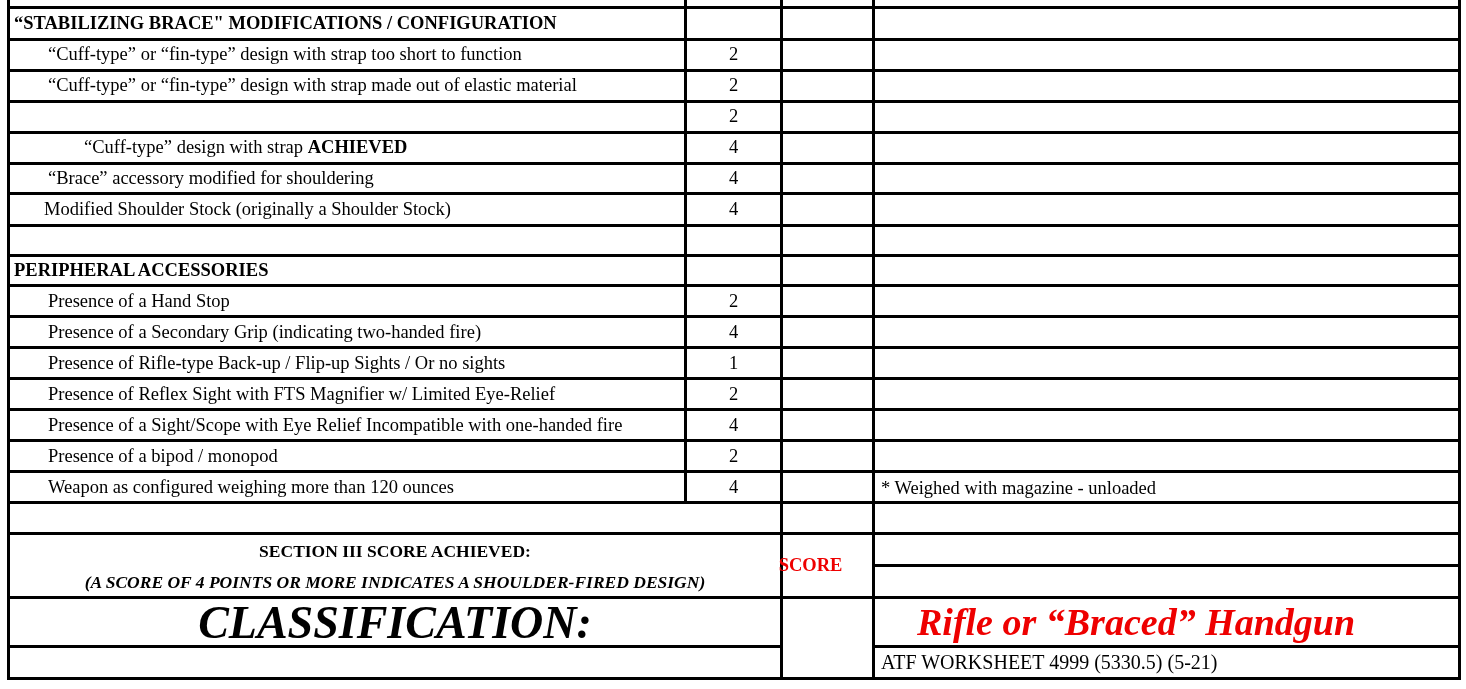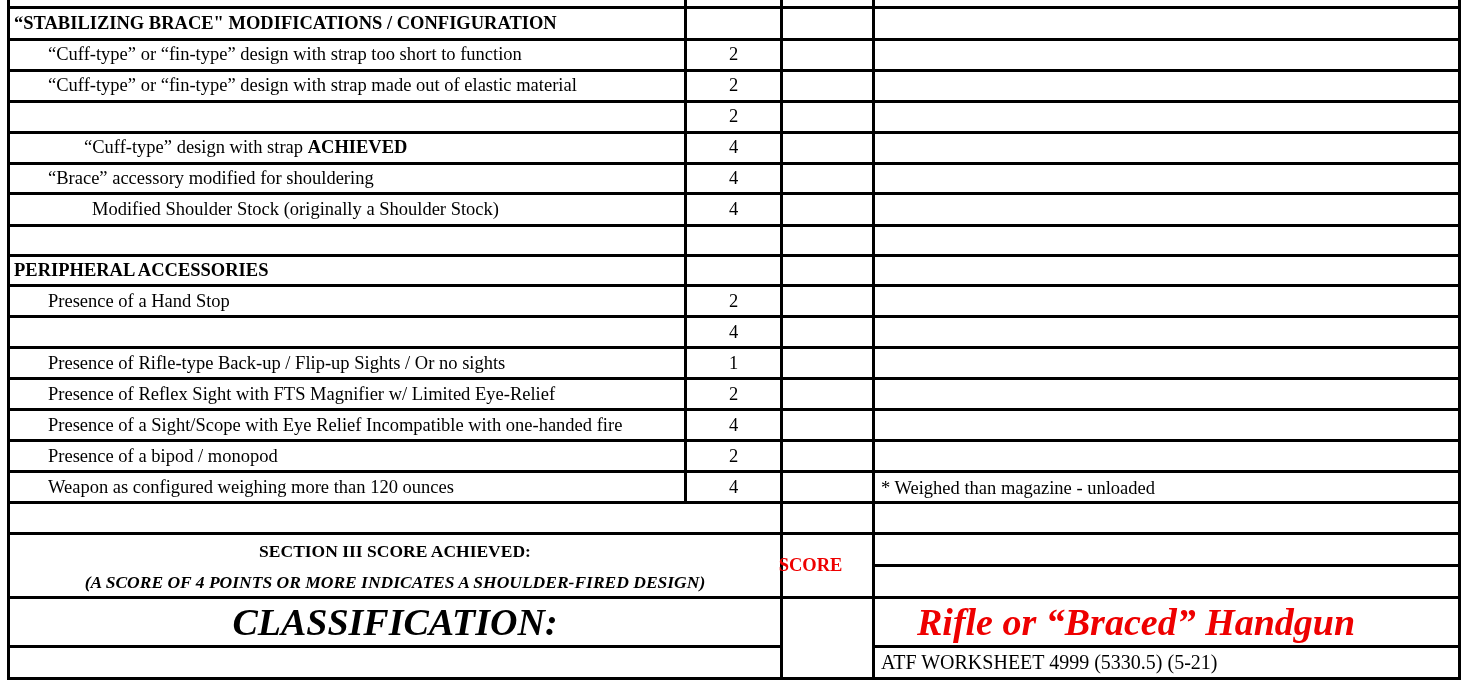--- a/index.html
+++ b/index.html
@@ -13,21 +13,21 @@
     .item { padding-left: 38px; }
     .item.indent2 { padding-left: 34px; }
     .section-title { padding-left: 4px; font-weight: bold; font-size: 18.5px; }
     .points { justify-content: center; }
     .note { padding-left: 6px; }
     .bold { font-weight: bold; }
     .summary { flex-direction: column; justify-content: center; align-items: center; }
     .summary .title { font-weight: bold; font-size: 17.5px; margin-top: 2px; height: 31px; line-height: 31px; }
     .summary .sub { font-weight: bold; font-style: italic; font-size: 17.5px; height: 31px; line-height: 31px; }
     .score-label { justify-content: center; color: #ee0000; font-weight: bold; font-size: 18.5px; }
-    .classification { justify-content: center; font-weight: bold; font-style: italic; font-size: 38px; }
+    .classification { justify-content: center; font-weight: bold; font-style: italic; font-size: 46px; }
     .result { padding-left: 6px; color: #ee0000; font-weight: bold; font-style: italic; font-size: 38px; }
     .footer-id { padding-left: 6px; font-size: 20px; }
     .input-cell { cursor: text; }
   </style>
 </head>
 <body>
 
 <div class="sheet">
 
   <div class="hline" style="left:8px; width:1452px; top:6px;"></div>
@@ -84,32 +84,33 @@
   </div>
   <div class="cell points" style="left:687px; top:133px; width:93px; height:29px;">4</div>
   <div class="cell input-cell" style="left:783px; top:133px; width:89px; height:29px;"></div>
   <div class="cell input-cell" style="left:875px; top:133px; width:583px; height:29px;"></div>
 
   <div class="cell item" style="left:10px; top:164px; width:674px; height:28px;">“Brace” accessory modified for shouldering</div>
   <div class="cell points" style="left:687px; top:164px; width:93px; height:28px;">4</div>
   <div class="cell input-cell" style="left:783px; top:164px; width:89px; height:28px;"></div>
   <div class="cell input-cell" style="left:875px; top:164px; width:583px; height:28px;"></div>
 
-  <div class="cell item indent2" style="left:10px; top:195px; width:674px; height:29px;margin-left:48px;">Modified Shoulder Stock (originally a Shoulder Stock)</div>
+  <div class="cell item indent2" style="left:10px; top:195px; width:674px; height:29px;">Modified Shoulder Stock (originally a Shoulder Stock)</div>
   <div class="cell points" style="left:687px; top:195px; width:93px; height:29px;">4</div>
   <div class="cell input-cell" style="left:783px; top:195px; width:89px; height:29px;"></div>
   <div class="cell input-cell" style="left:875px; top:195px; width:583px; height:29px;"></div>
 
   <div class="cell section-title" style="left:10px; top:256px; width:812px; height:28px;">PERIPHERAL ACCESSORIES</div>
 
   <div class="cell item" style="left:10px; top:287px; width:674px; height:28px;">Presence of a Hand Stop</div>
   <div class="cell points" style="left:687px; top:287px; width:93px; height:28px;">2</div>
   <div class="cell input-cell" style="left:783px; top:287px; width:89px; height:28px;"></div>
   <div class="cell input-cell" style="left:875px; top:287px; width:583px; height:28px;"></div>
 
+  <div class="cell item" style="left:10px; top:318px; width:674px; height:28px;">Presence of a Secondary Grip (indicating two-handed fire)</div>
   <div class="cell points" style="left:687px; top:318px; width:93px; height:28px;">4</div>
   <div class="cell input-cell" style="left:783px; top:318px; width:89px; height:28px;"></div>
   <div class="cell input-cell" style="left:875px; top:318px; width:583px; height:28px;"></div>
 
   <div class="cell item" style="left:10px; top:349px; width:674px; height:28px;">Presence of Rifle-type Back-up / Flip-up Sights / Or no sights</div>
   <div class="cell points" style="left:687px; top:349px; width:93px; height:28px;">1</div>
   <div class="cell input-cell" style="left:783px; top:349px; width:89px; height:28px;"></div>
   <div class="cell input-cell" style="left:875px; top:349px; width:583px; height:28px;"></div>
 
   <div class="cell item" style="left:10px; top:380px; width:674px; height:28px;">Presence of Reflex Sight with FTS Magnifier w/ Limited Eye-Relief</div>
@@ -123,21 +124,21 @@
   <div class="cell input-cell" style="left:875px; top:411px; width:583px; height:28px;"></div>
 
   <div class="cell item" style="left:10px; top:442px; width:674px; height:28px;">Presence of a bipod / monopod</div>
   <div class="cell points" style="left:687px; top:442px; width:93px; height:28px;">2</div>
   <div class="cell input-cell" style="left:783px; top:442px; width:89px; height:28px;"></div>
   <div class="cell input-cell" style="left:875px; top:442px; width:583px; height:28px;"></div>
 
   <div class="cell item" style="left:10px; top:473px; width:674px; height:28px;">Weapon as configured weighing more than 120 ounces</div>
   <div class="cell points" style="left:687px; top:473px; width:93px; height:28px;">4</div>
   <div class="cell input-cell" style="left:783px; top:473px; width:89px; height:28px;"></div>
-  <div class="cell note" style="left:875px; top:473px; width:583px; height:30px;">* Weighed than magazine - unloaded</div>
+  <div class="cell note" style="left:875px; top:473px; width:583px; height:30px;">* Weighed with magazine - unloaded</div>
 
   <div class="cell summary" style="left:10px; top:535px; width:770px; height:61px;justify-content:center;">
     <div class="title">SECTION III SCORE ACHIEVED:</div>
     <div class="sub">(A SCORE OF 4 POINTS OR MORE INDICATES A SHOULDER-FIRED DESIGN)</div>
   </div>
   <div class="cell score-label" style="left:766px; top:535px; width:89px; height:61px;">SCORE</div>
   <div class="cell input-cell" style="left:875px; top:535px; width:583px; height:29px;"></div>
   <div class="cell input-cell" style="left:875px; top:567px; width:583px; height:29px;"></div>
 
   <div class="cell classification" style="left:10px; top:599px; width:770px; height:46px;">CLASSIFICATION:</div>

